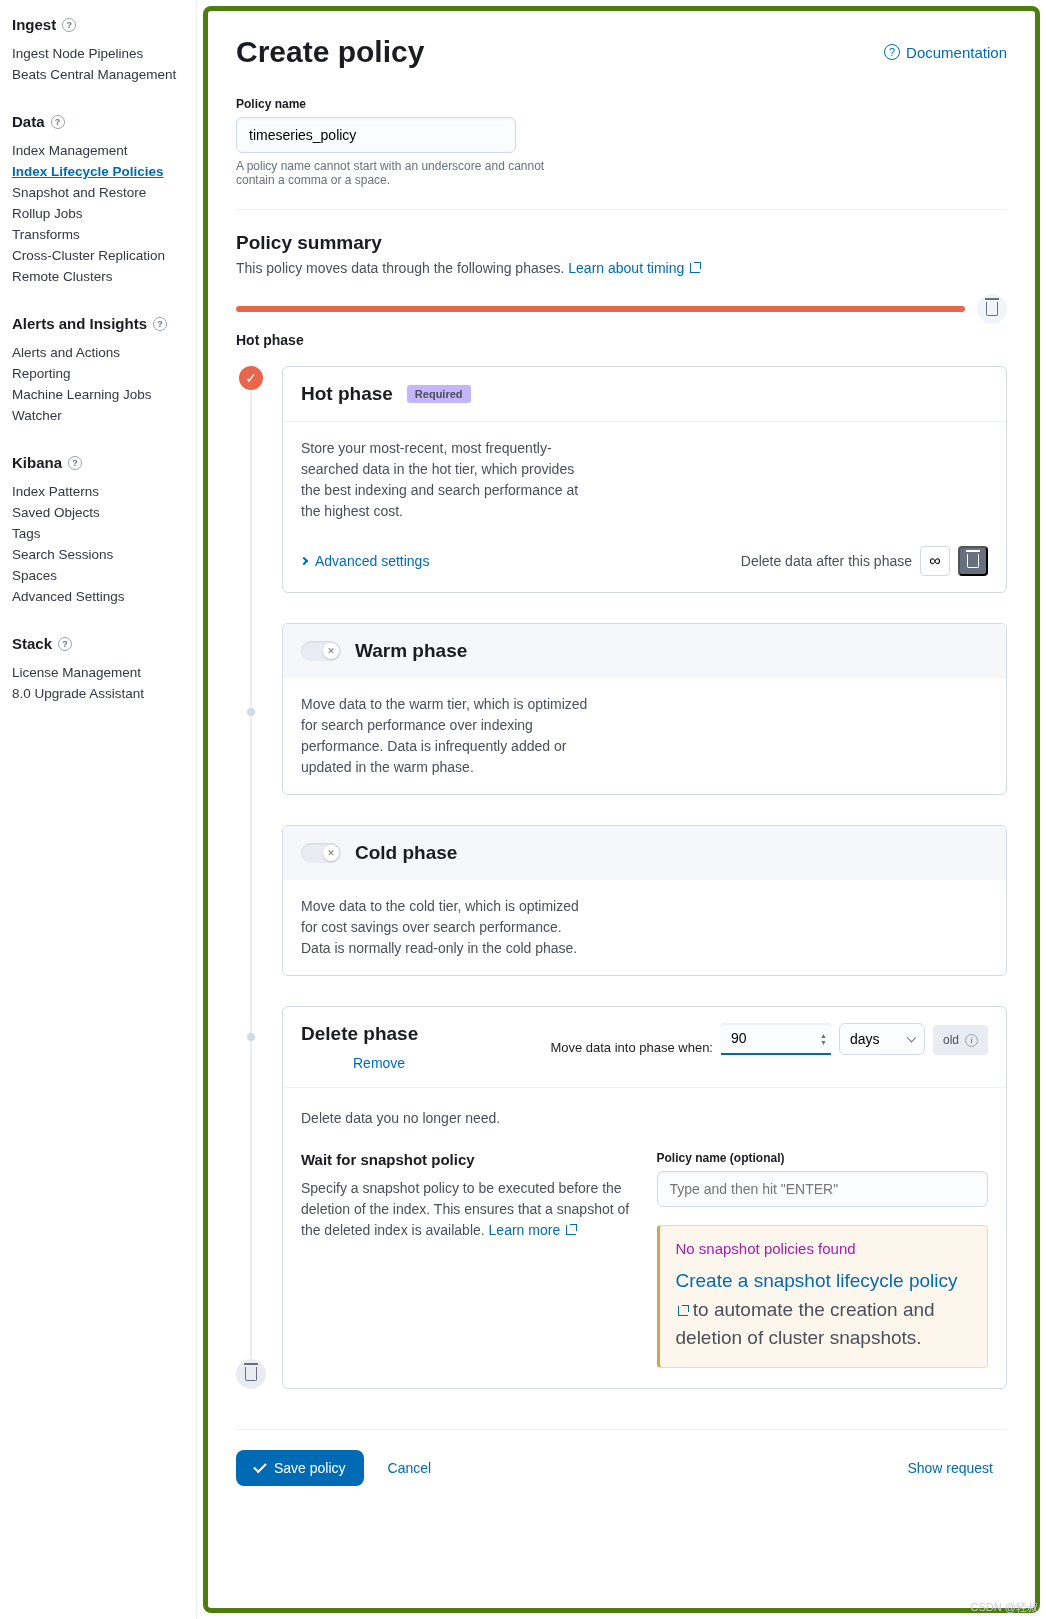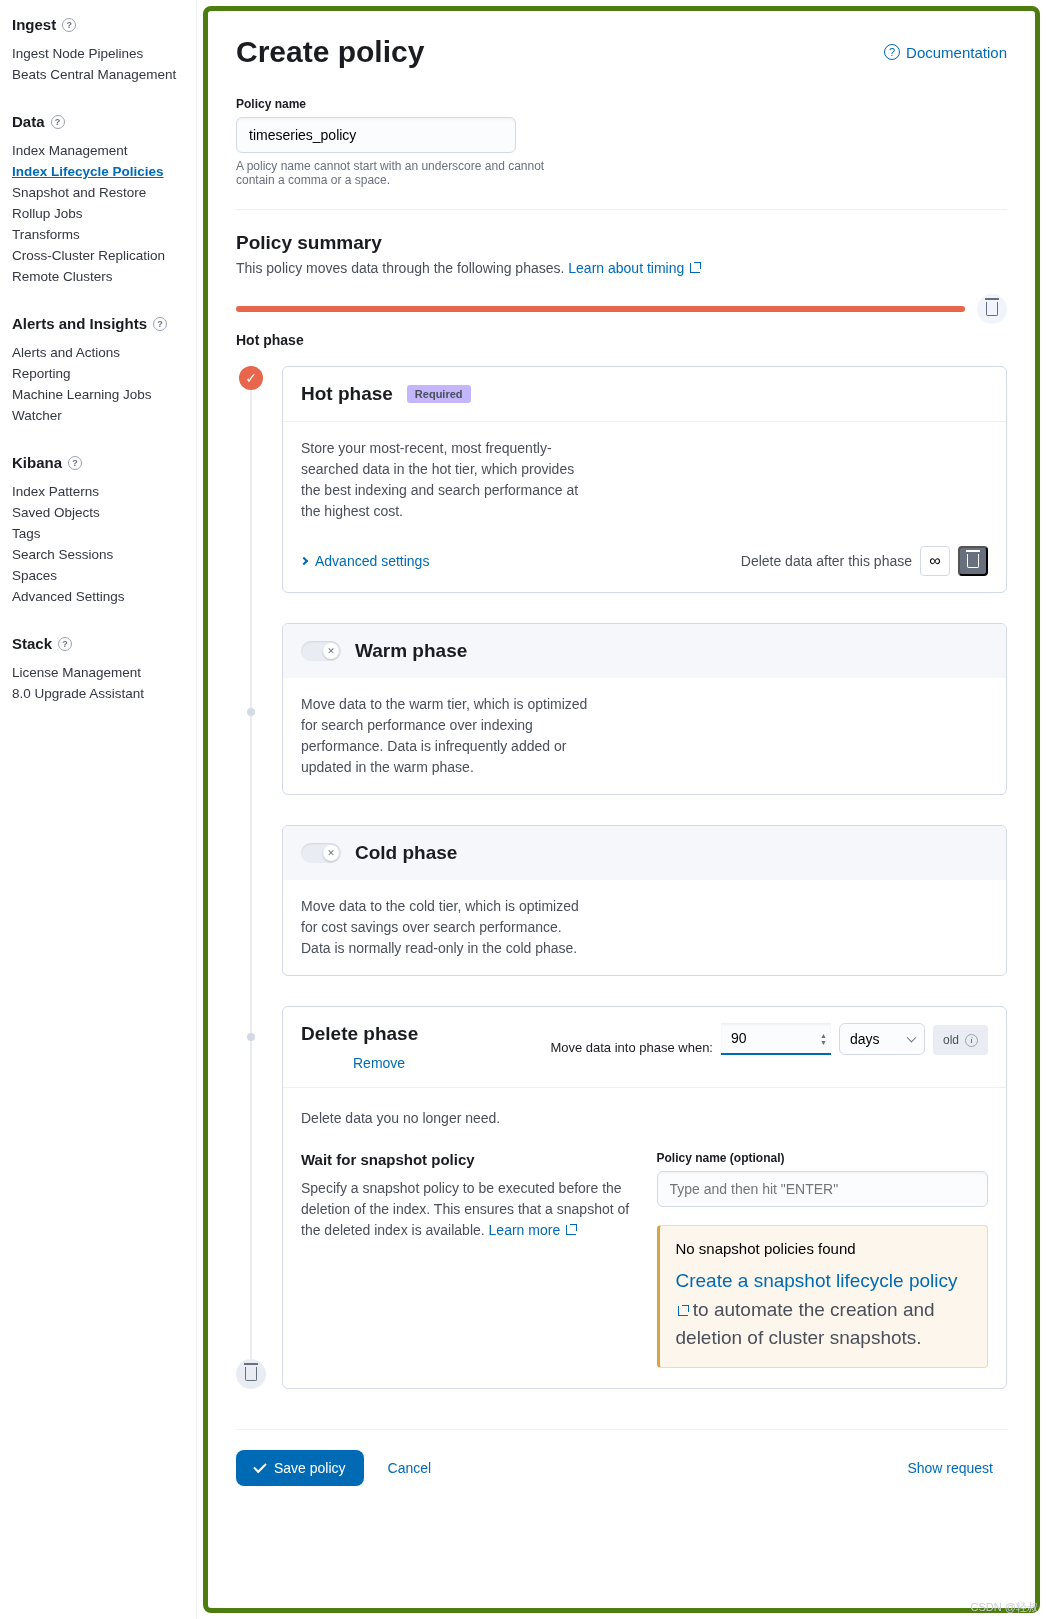--- a/index.html
+++ b/index.html
@@ -71,21 +71,21 @@
 .old-badge { background: #e9edf3; padding: 8px 10px; border-radius: 4px; font-size: 12px; color: #4a4f5a; display: flex; align-items: center; gap: 6px; }
 .info-icon { width: 13px; height: 13px; border: 1px solid #98a2b3; border-radius: 50%; display: inline-flex; align-items: center; justify-content: center; font-size: 9px; font-style: italic; font-family: serif; }
 .delete-body { padding: 20px 18px; border-top: 1px solid #eef0f3; }
 .two-col { display: flex; gap: 24px; margin-top: 22px; }
 .col-l { flex: 1; }
 .col-r { flex: 1; }
 .sub-title { font-size: 15px; font-weight: 700; margin-bottom: 10px; }
 .small-label { font-size: 12px; font-weight: 600; margin-bottom: 6px; display: block; }
 .full-input { width: 100%; padding: 9px 12px; border: 1px solid #d3dae6; border-radius: 6px; font-size: 14px; background: #fbfcfd; box-shadow: inset 0 2px 2px rgba(0,0,0,0.03); }
 .callout { border: 1px solid #f5d9a8; border-left: 3px solid #d6a34c; background: #fdf6ec; border-radius: 4px; padding: 14px 16px; margin-top: 18px; }
-.callout-title { color: #000000; font-size: 15px; font-weight: 500; margin-bottom: 10px; }
+.callout-title { color: #a21caf; font-size: 15px; font-weight: 500; margin-bottom: 10px; }
 .callout-text { font-size: 19px; color: #4a4f5a; line-height: 1.5; }
 .footer { display: flex; justify-content: space-between; align-items: center; margin-top: 40px; padding-top: 20px; border-top: 1px solid #eef0f3; }
 .btn-primary { background: #006bb4; color: #fff; padding: 10px 18px; border-radius: 8px; font-size: 14px; font-weight: 500; border: none; cursor: pointer; display: flex; align-items: center; gap: 8px; }
 .check { display: inline-block; width: 12px; height: 7px; border-left: 2px solid #fff; border-bottom: 2px solid #fff; transform: rotate(-45deg); margin-bottom: 3px; }
 .btn-text { color: #006bb4; font-size: 14px; background: none; border: none; cursor: pointer; padding: 10px 14px; }
 .footer-left { display: flex; gap: 10px; align-items: center; }
 .watermark { position: fixed; bottom: 4px; right: 8px; font-size: 11px; color: #c9cdd4; }
 </style>
 </head>
 <body>

